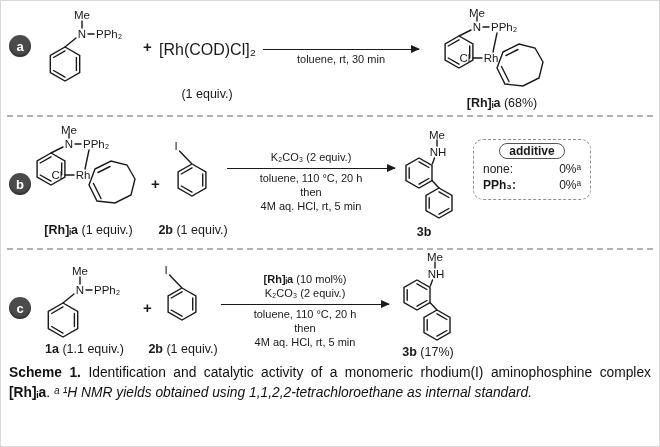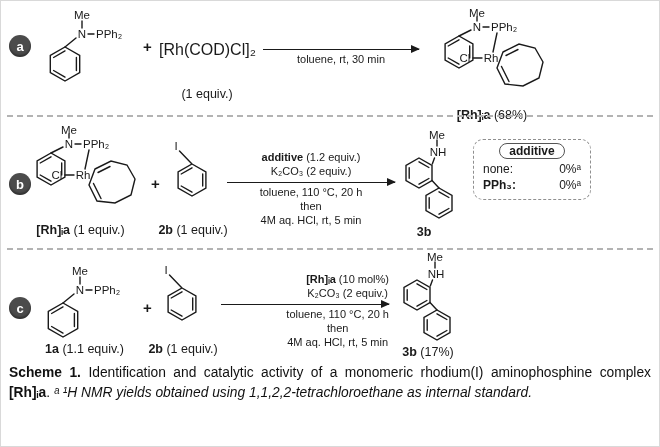--- a/index.html
+++ b/index.html
@@ -78,21 +78,21 @@
       <line x1="36" y1="52" x2="45" y2="52"></line>
       <path d="M66 46 L82 38 L98 42 L106 56 L102 72 L86 80 L68 78 L60 62 Z"></path>
       <path d="M69 49.5 L81 43.5 M64.5 60.5 L72 75.5"></path>
     </g>
     <text x="40" y="7" text-anchor="middle" dominant-baseline="central">Me</text>
     <text x="40" y="21" text-anchor="middle" dominant-baseline="central">N</text>
     <text x="54" y="21" text-anchor="start" dominant-baseline="central">PPh₂</text>
     <text x="28" y="52" text-anchor="middle" dominant-baseline="central">Cl</text>
     <text x="54" y="52" text-anchor="middle" dominant-baseline="central">Rh</text>
   </svg>
-  <div class="label" style="left:426px;top:95px;width:130px;margin-top:12px;"><b>[Rh]ᵢa</b><span> (68%)</span></div>
+  <div class="label" style="left:436px;top:95px;width:130px;"><b>[Rh]ᵢa</b><span> (68%)</span></div>
 
   <div class="sep" style="top:114px;"></div>
 
   <div class="badge" style="left:8px;top:172px;">b</div>
 
   <svg class="structure" style="left:28px;top:122px;" width="120" height="88" viewBox="0 0 120 88">
     <g>
       <path d="M22 30 L35.9 38 L35.9 54 L22 62 L8.1 54 L8.1 38 Z"></path>
       <path d="M32.7 40 L32.7 52 M22 58.2 L11.2 52 M11.2 40 L22 33.8"></path>
       <line x1="22" y1="30" x2="34" y2="24"></line>
@@ -102,37 +102,36 @@
       <line x1="36" y1="52" x2="45" y2="52"></line>
       <path d="M66 46 L82 38 L98 42 L106 56 L102 72 L86 80 L68 78 L60 62 Z"></path>
       <path d="M69 49.5 L81 43.5 M64.5 60.5 L72 75.5"></path>
     </g>
     <text x="40" y="7" text-anchor="middle" dominant-baseline="central">Me</text>
     <text x="40" y="21" text-anchor="middle" dominant-baseline="central">N</text>
     <text x="54" y="21" text-anchor="start" dominant-baseline="central">PPh₂</text>
     <text x="28" y="52" text-anchor="middle" dominant-baseline="central">Cl</text>
     <text x="54" y="52" text-anchor="middle" dominant-baseline="central">Rh</text>
   </svg>
-  <div class="label" style="left:12px;top:222px;width:135px;"><b>[Rh]ᵢa</b><span> (1 equiv.)</span></div>
+  <div class="label" style="left:20px;top:222px;width:135px;"><b>[Rh]ᵢa</b><span> (1 equiv.)</span></div>
 
   <div class="plus" style="left:150px;top:174px;">+</div>
 
   <svg class="structure" style="left:166px;top:136px;" width="50" height="74" viewBox="0 0 50 74">
     <g>
       <line x1="12.5" y1="14" x2="24.5" y2="26.5"></line>
       <path d="M25 27 L38.9 35 L38.9 51 L25 59 L11.1 51 L11.1 35 Z"></path>
       <path d="M35.7 37 L35.7 49 M25 55.2 L14.2 49 M14.2 37 L25 30.8"></path>
     </g>
     <text x="9" y="9" text-anchor="middle" dominant-baseline="central">I</text>
   </svg>
   <div class="label" style="left:140px;top:222px;width:104px;"><b>2b</b><span> (1 equiv.)</span></div>
 
   <div class="arrow" style="left:226px;top:150px;width:168px;">
     <div class="cond">
-      <div><b>additive</b><span> (1.2 equiv.)</span></div>
       <div>K₂CO₃ (2 equiv.)</div>
     </div>
     <div class="arrow-line"></div>
     <div class="cond">
       <div>toluene, 110 °C, 20 h</div>
       <div>then</div>
       <div>4M aq. HCl, rt, 5 min</div>
     </div>
   </div>
 
@@ -186,21 +185,21 @@
   <svg class="structure" style="left:156px;top:260px;" width="50" height="74" viewBox="0 0 50 74">
     <g>
       <line x1="12.5" y1="14" x2="24.5" y2="26.5"></line>
       <path d="M25 27 L38.9 35 L38.9 51 L25 59 L11.1 51 L11.1 35 Z"></path>
       <path d="M35.7 37 L35.7 49 M25 55.2 L14.2 49 M14.2 37 L25 30.8"></path>
     </g>
     <text x="9" y="9" text-anchor="middle" dominant-baseline="central">I</text>
   </svg>
   <div class="label" style="left:130px;top:341px;width:104px;"><b>2b</b><span> (1 equiv.)</span></div>
 
-  <div class="arrow" style="left:220px;top:272px;width:168px;align-items:flex-end;">
+  <div class="arrow" style="left:220px;top:272px;width:168px;">
     <div class="cond">
       <div><b>[Rh]ᵢa</b><span> (10 mol%)</span></div>
       <div>K₂CO₃ (2 equiv.)</div>
     </div>
     <div class="arrow-line"></div>
     <div class="cond">
       <div>toluene, 110 °C, 20 h</div>
       <div>then</div>
       <div>4M aq. HCl, rt, 5 min</div>
     </div>

